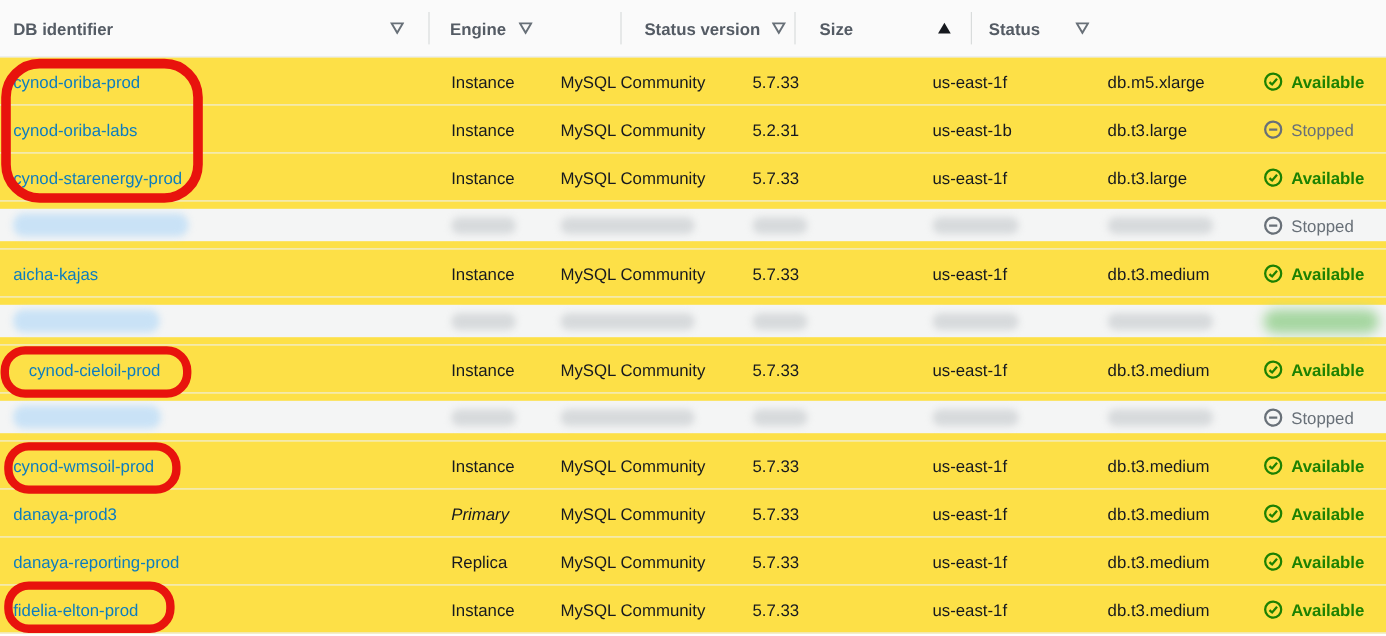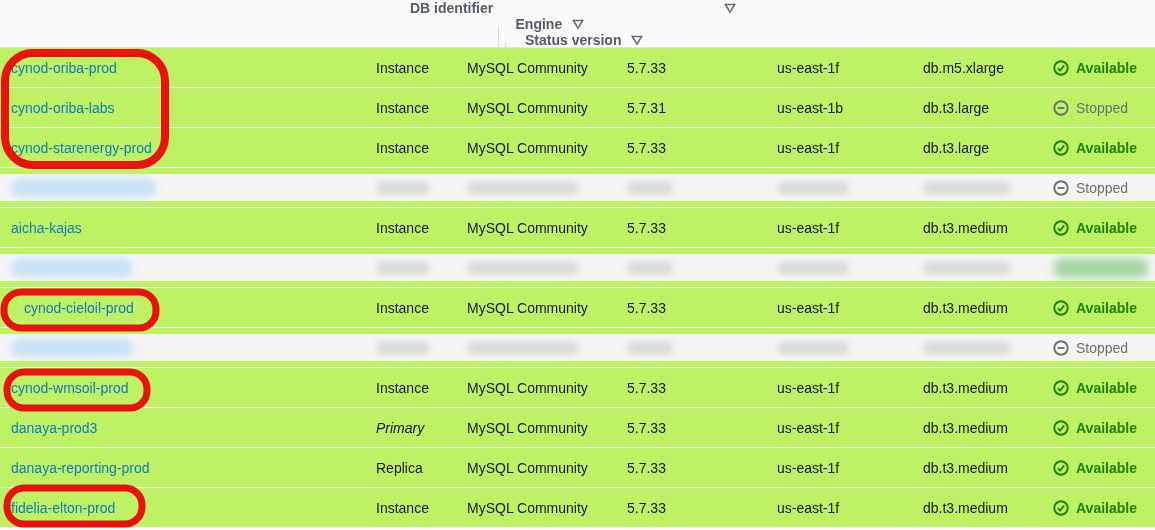--- a/index.html
+++ b/index.html
@@ -4,33 +4,33 @@
 <style>
   html,body{margin:0;padding:0;}
   body{
     width:1155px;height:530px;overflow:hidden;background:#ffffff;position:relative;
     font-family:"Liberation Sans", sans-serif;
     -webkit-font-smoothing:antialiased;
   }
   .table{width:1155px;position:relative;}
   .thead{
     display:flex;height:48px;background:#fafafa;border-bottom:1px solid #e3e6e6;
-    align-items:center;color:#545b64;font-size:14px;font-weight:bold;box-sizing:border-box;flex-direction:column;
+    align-items:center;color:#545b64;font-size:14px;font-weight:bold;box-sizing:border-box;
   }
   .th{
     display:flex;align-items:center;height:100%;box-sizing:border-box;position:relative;
     cursor:pointer;white-space:nowrap;
   }
   .th .divider{
     position:absolute;left:0;top:10px;height:27px;width:1px;background:#d9dcdc;
   }
   .sort-icon{display:inline-flex;align-items:center;}
   .tr{
     display:flex;height:40px;border-bottom:1px solid #edeff0;align-items:center;
-    font-size:14px;color:#16191f;position:relative;box-sizing:border-box;background:#bef264;
+    font-size:14px;color:#16191f;position:relative;box-sizing:border-box;background:#fde047;
   }
   .td{box-sizing:border-box;white-space:nowrap;display:flex;align-items:center;position:relative;z-index:1;}
   .db-link{color:#0d7dbf;text-decoration:none;cursor:pointer;}
   .status-cell{display:flex;align-items:center;gap:7px;}
   .status-available{color:#1d8102;font-weight:bold;}
   .status-stopped{color:#687078;}
   .band{
     position:absolute;left:0;right:0;top:6px;bottom:6px;background:#f4f5f5;z-index:0;
   }
   .blob{border-radius:9px;filter:blur(3px);}
@@ -123,21 +123,21 @@
         <div class="td" style="width: 357px; padding-left: 11px;">
           <a class="db-link" href="#">cynod-oriba-labs</a>
         </div>
         <div class="td" style="width: 93px; padding-left: 19px;">
           <span>Instance</span>
         </div>
         <div class="td" style="width: 160px; padding-left: 17px;">
           <span>MySQL Community</span>
         </div>
         <div class="td" style="width: 145px; padding-left: 17px;">
-          <span>5.7.31</span>
+          <span>5.2.31</span>
         </div>
         <div class="td" style="width: 131px; padding-left: 22px;">
           <span>us-east-1b</span>
         </div>
         <div class="td" style="width: 147px; padding-left: 37px;">
           <span>db.t3.large</span>
         </div>
         <div class="td status-cell status-stopped" style="width: 122px; padding-left: 20px;">
           <span style="display: inline-flex;">
             <svg width="16" height="16" viewBox="0 0 16 16">

